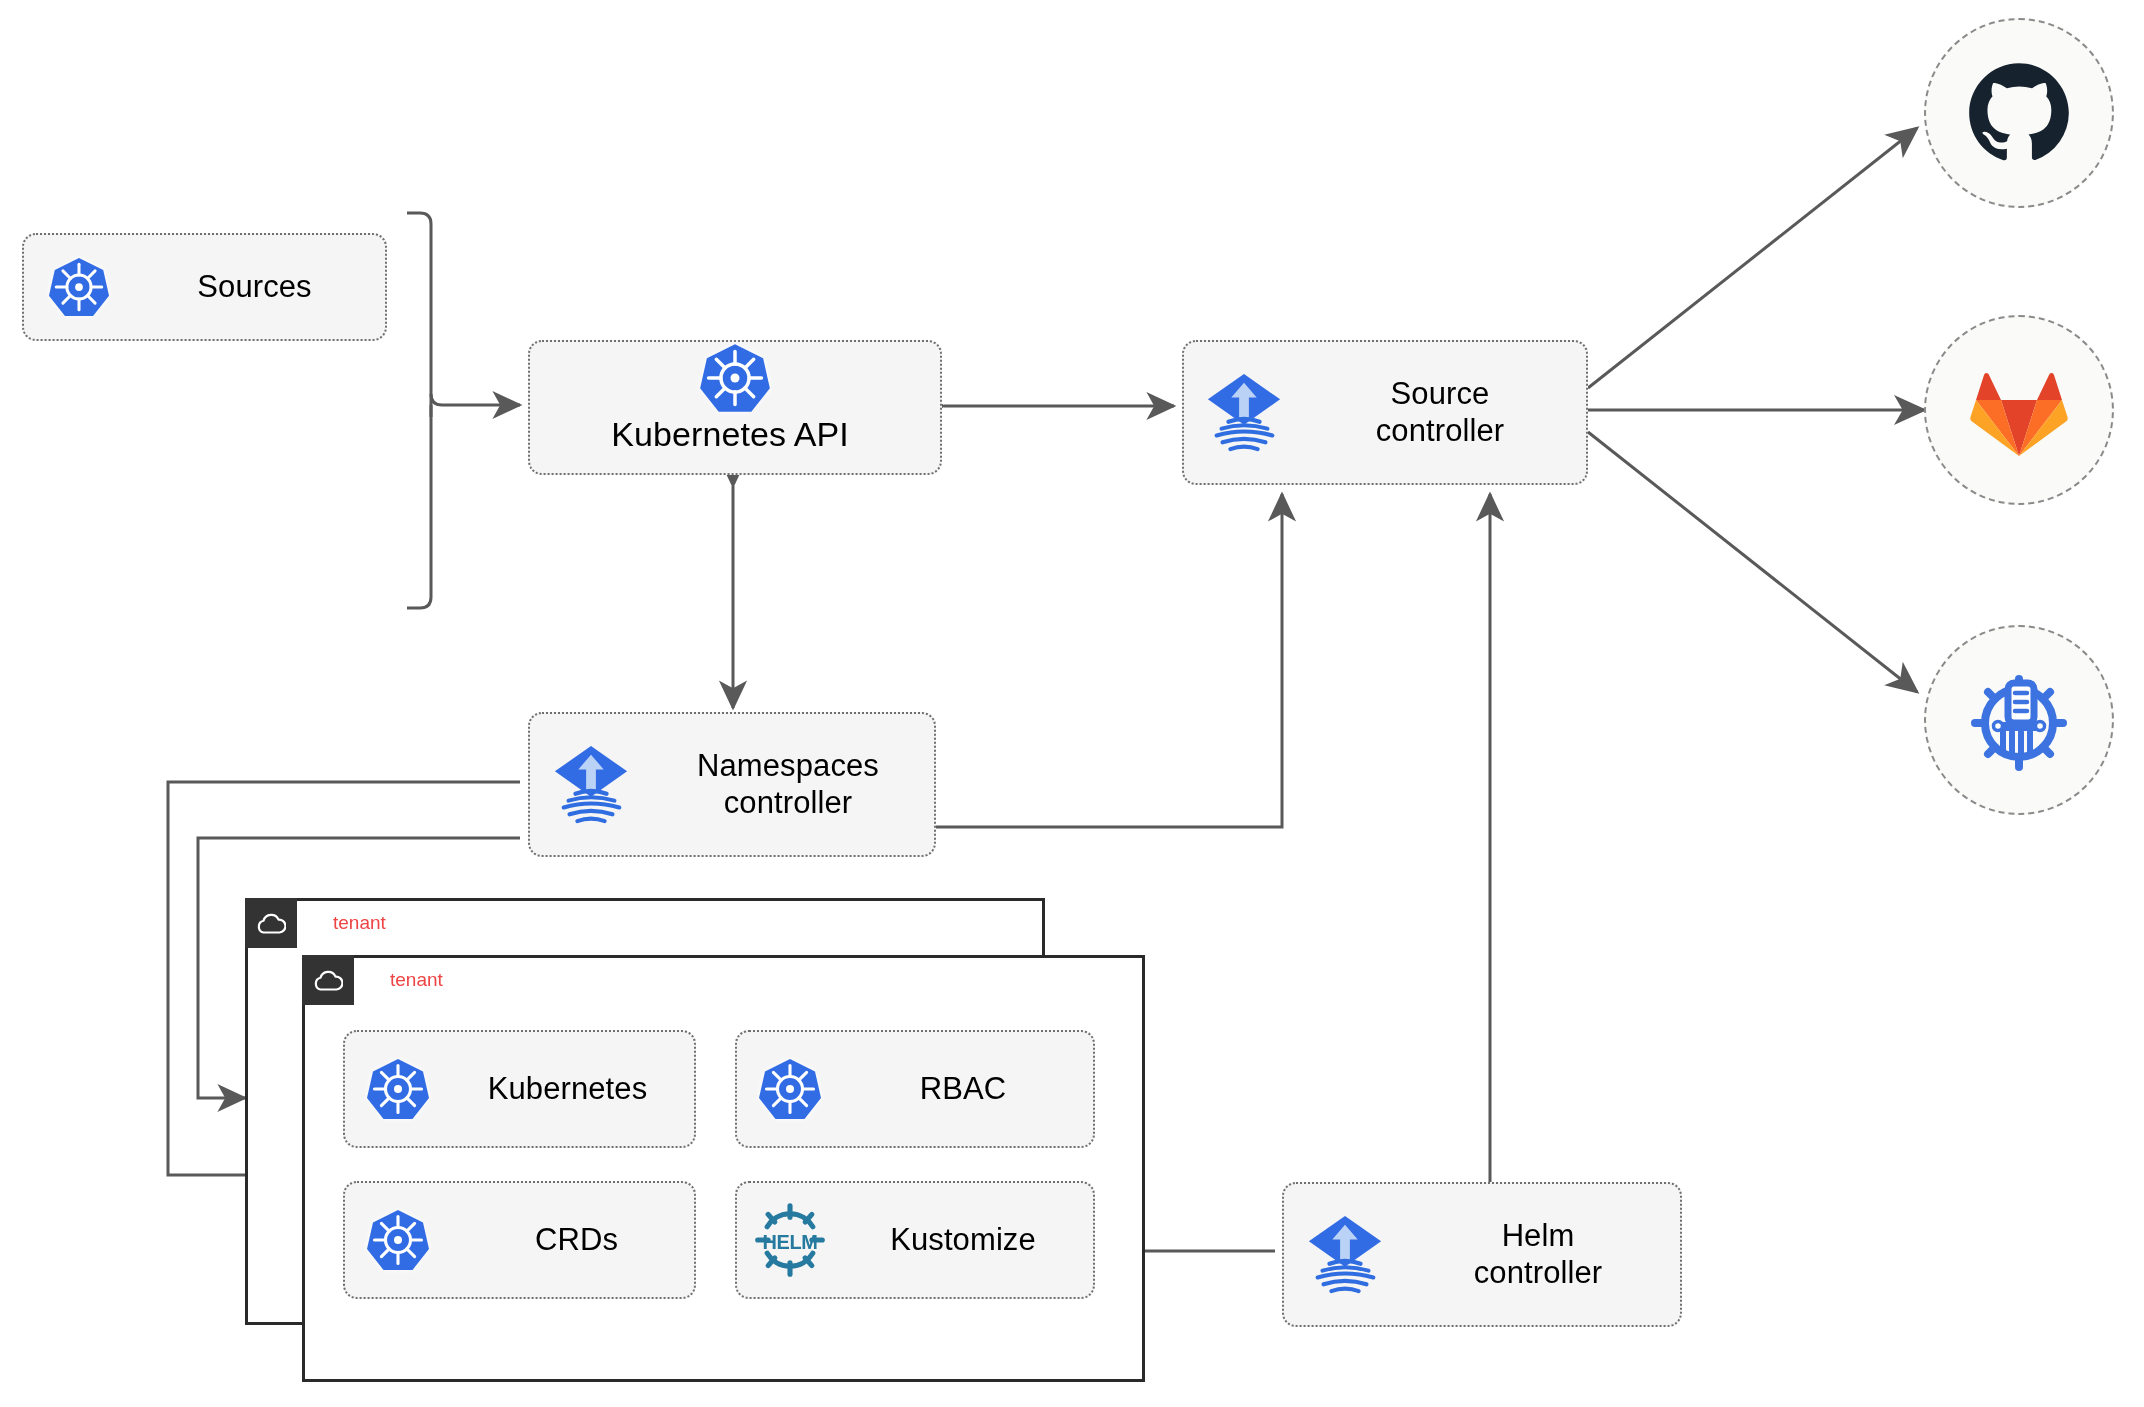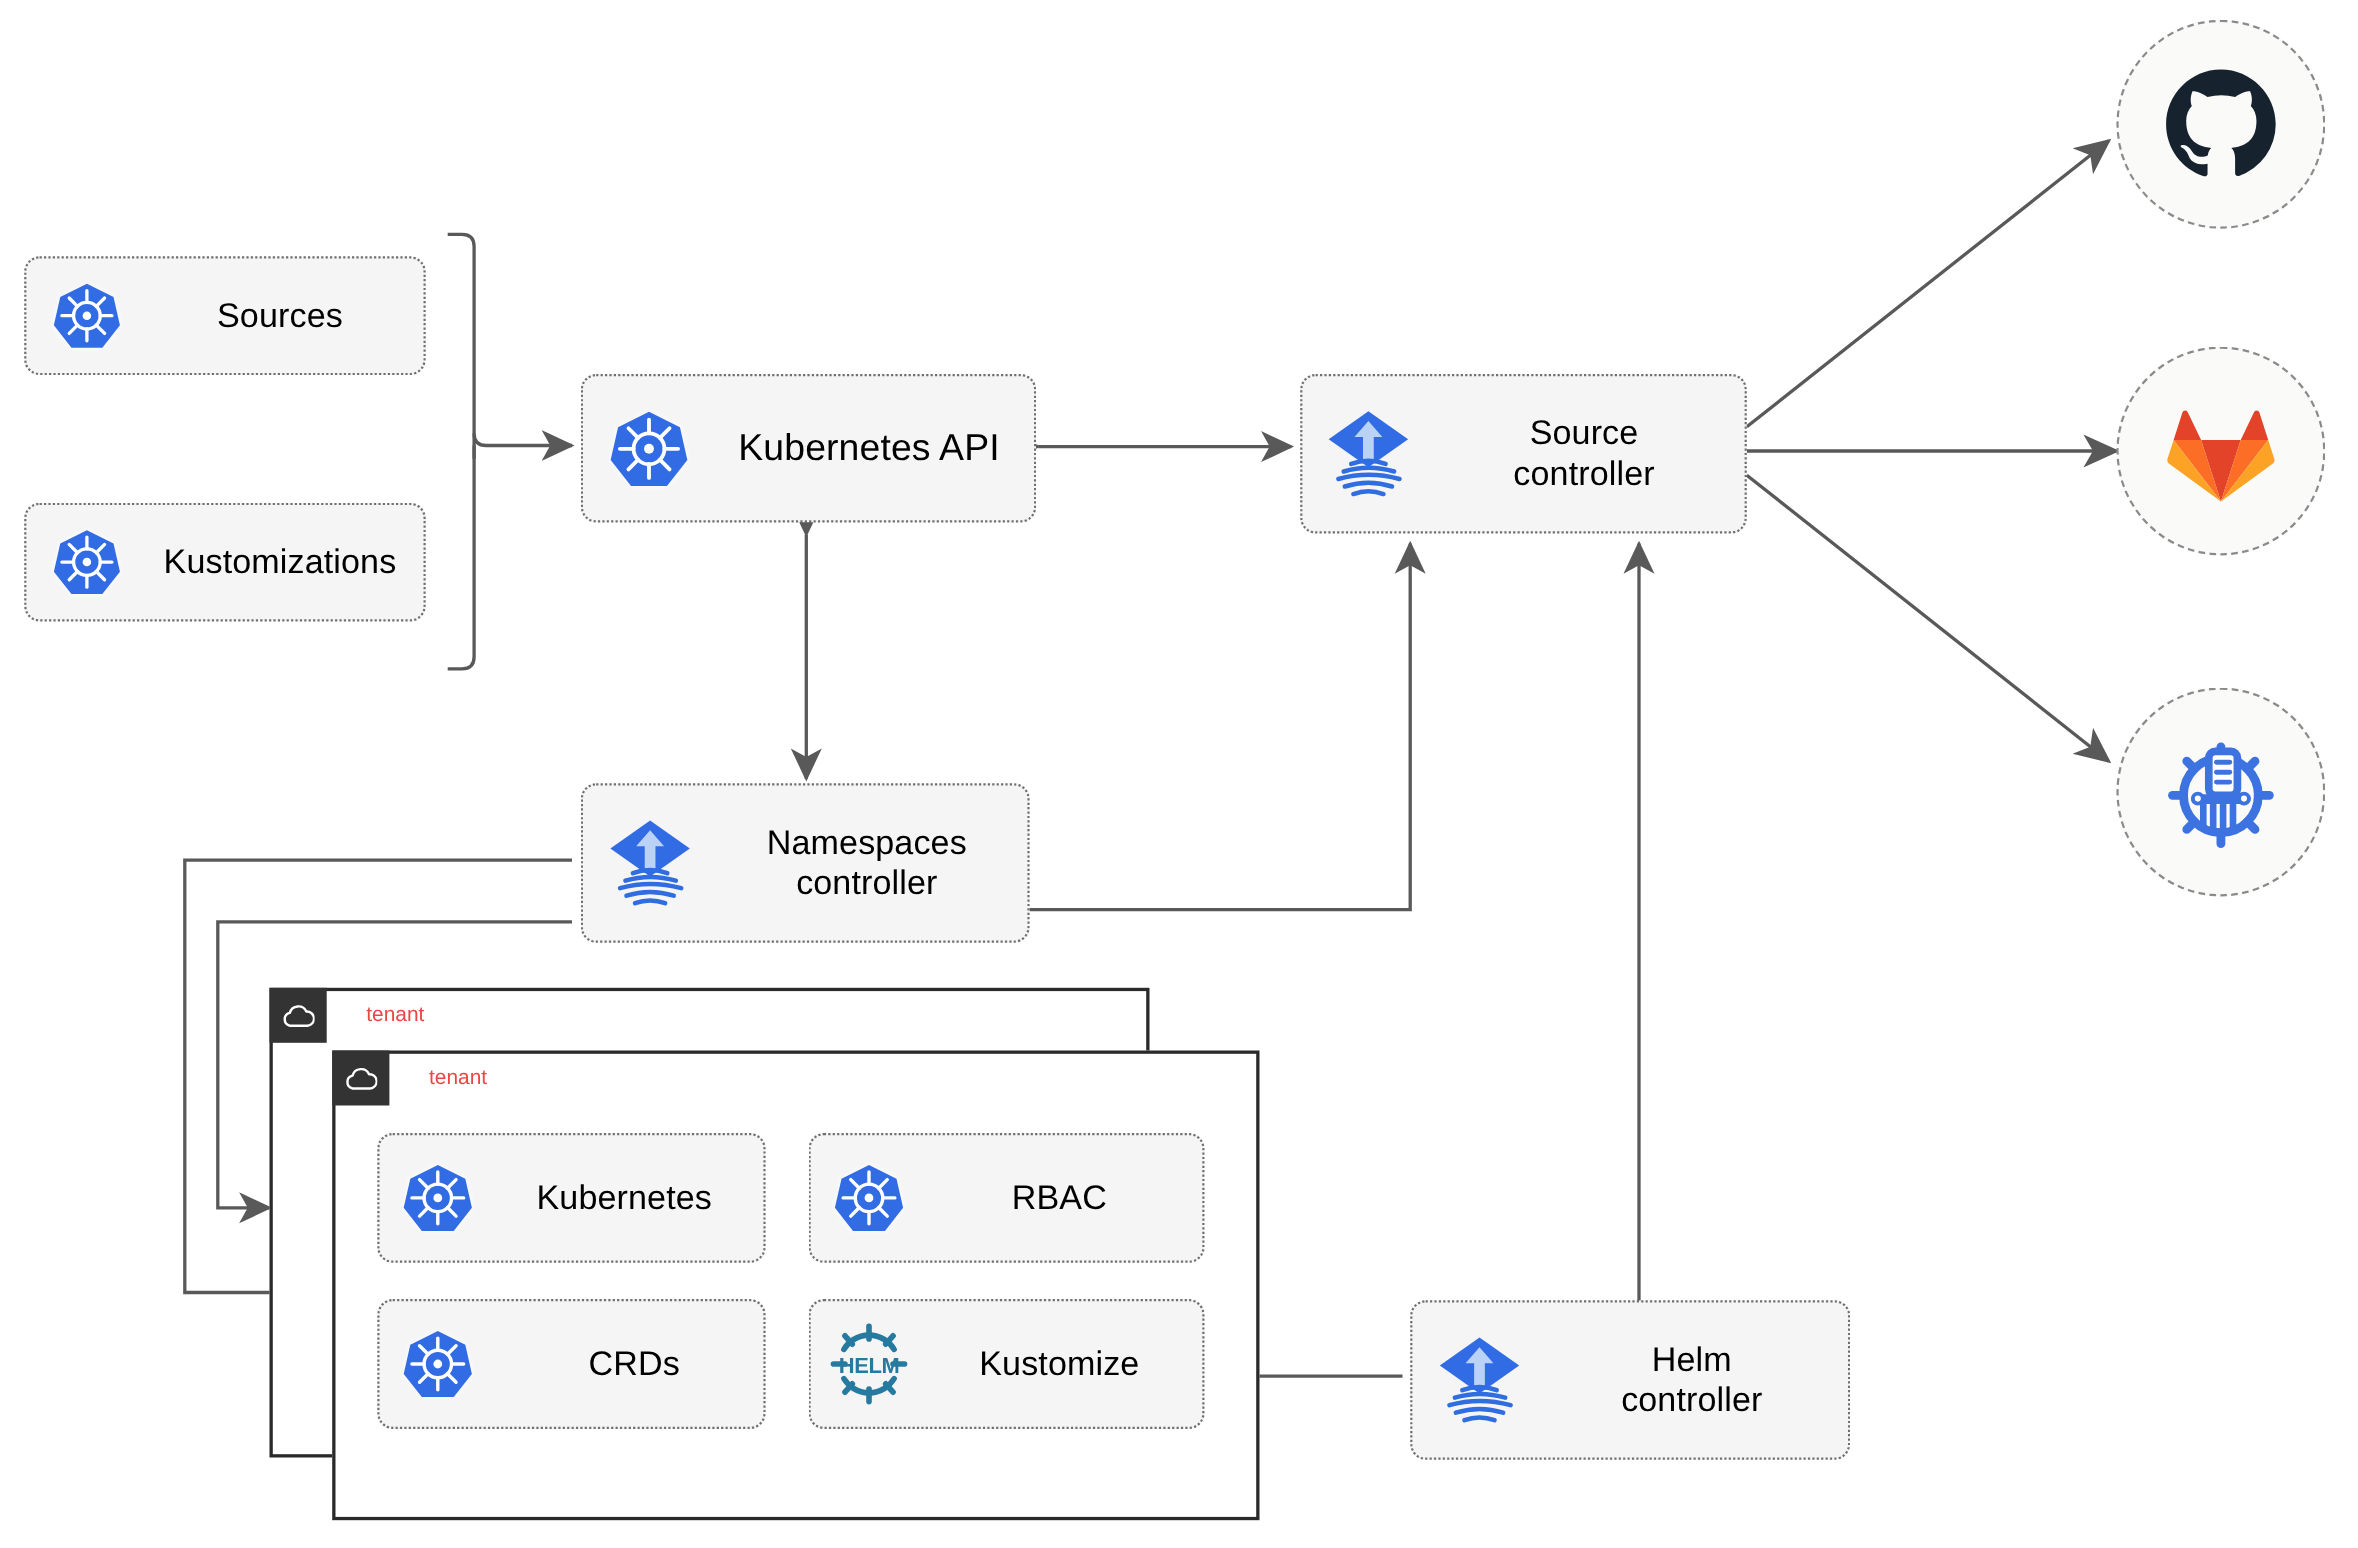--- a/index.html
+++ b/index.html
@@ -96,42 +96,22 @@
             <path d="M40.8 40.8 L48.6 48.6"></path>
           <path d="M48.6 15.4 L40.8 23.2"></path>
             <path d="M23.2 40.8 L15.4 48.6"></path>
         </g>
         <circle cx="32" cy="32" r="4" fill="#fff"></circle>
       </svg>
     </span>
     <span class="lbl">Sources</span>
   </div>
 
-  <div class="node" style="left:22px;top:457px;width:365px;height:108px;">
-    <span class="ico" style="width:110px;">
-      <svg width="62" height="62" viewBox="0 0 64 64" class="k8s-shadow">
-        <path d="M32 2 L57 14.5 L63 41 L46.5 62 L17.5 62 L1 41 L7 14.5 Z" fill="#326CE5"></path>
-        <g fill="none" stroke="#fff" stroke-width="3.1" stroke-linecap="round">
-          <circle cx="32" cy="32" r="12.5"></circle>
-          <path d="M32 8.5 L32 19.5"></path>
-            <path d="M32 44.5 L32 55.5"></path>
-          <path d="M8.5 32 L19.5 32"></path>
-            <path d="M44.5 32 L55.5 32"></path>
-          <path d="M15.4 15.4 L23.2 23.2"></path>
-            <path d="M40.8 40.8 L48.6 48.6"></path>
-          <path d="M48.6 15.4 L40.8 23.2"></path>
-            <path d="M23.2 40.8 L15.4 48.6"></path>
-        </g>
-        <circle cx="32" cy="32" r="4" fill="#fff"></circle>
-      </svg>
-    </span>
-    <span class="lbl">Kustomizations</span>
-  </div>
-
-  <div class="node" style="left:528px;top:340px;width:414px;height:135px;">
+
+  <div class="node" style="left:528px;top:340px;width:414px;height:135px;flex-direction:column;">
     <span class="ico" style="width:120px;">
       <svg width="72" height="72" viewBox="0 0 64 64" class="k8s-shadow">
         <path d="M32 2 L57 14.5 L63 41 L46.5 62 L17.5 62 L1 41 L7 14.5 Z" fill="#326CE5"></path>
         <g fill="none" stroke="#fff" stroke-width="3.1" stroke-linecap="round">
           <circle cx="32" cy="32" r="12.5"></circle>
           <path d="M32 8.5 L32 19.5"></path>
             <path d="M32 44.5 L32 55.5"></path>
           <path d="M8.5 32 L19.5 32"></path>
             <path d="M44.5 32 L55.5 32"></path>
           <path d="M15.4 15.4 L23.2 23.2"></path>

